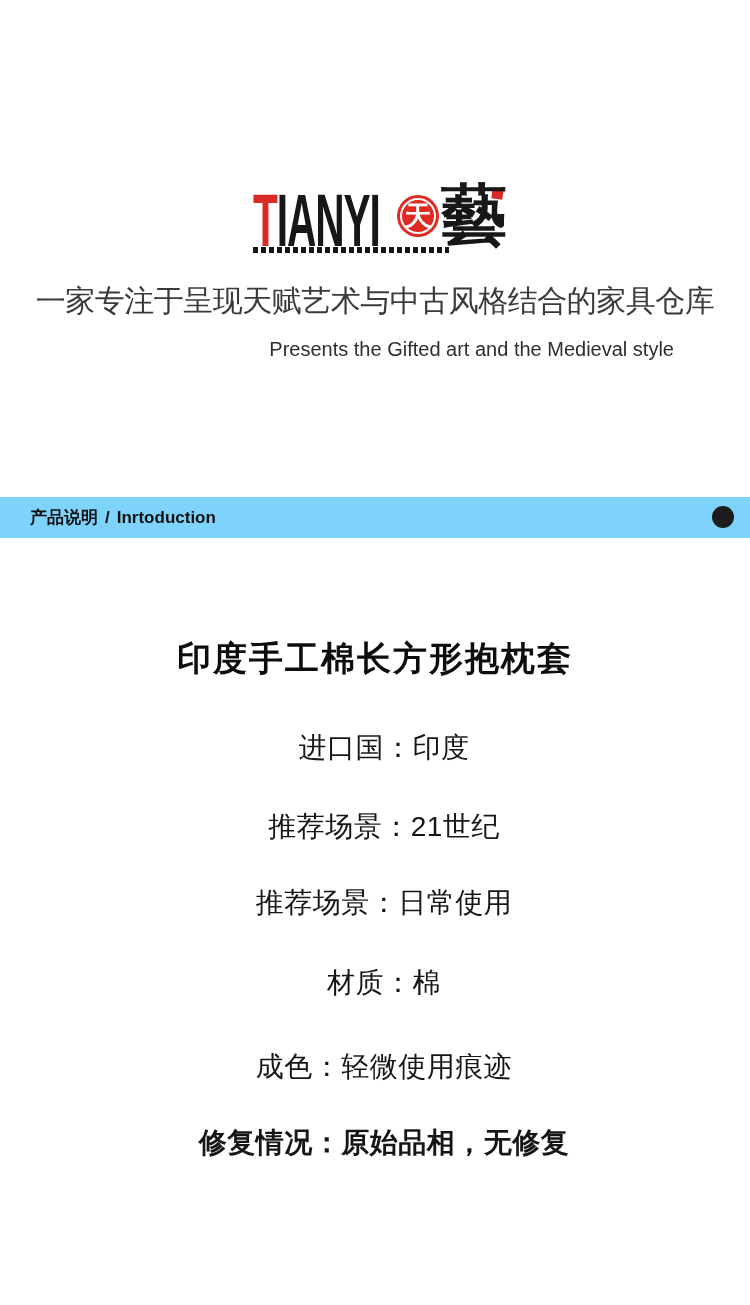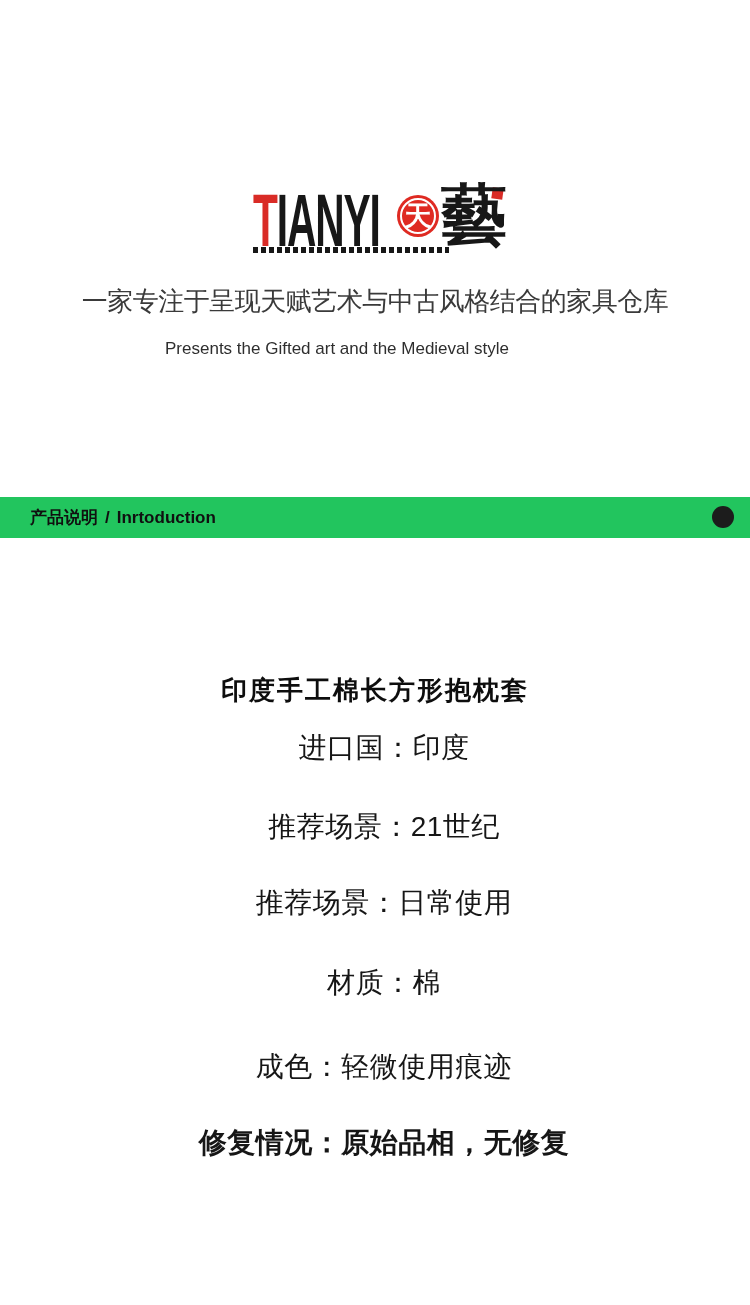--- a/index.html
+++ b/index.html
@@ -49,49 +49,49 @@
   }
   .logo-yi {
     position: absolute; left: 441px; top: 142px; z-index: 1;
     font-family: "DejaVu Serif", serif;
     font-size: 66px; line-height: 66px; font-weight: 700; color: #171717;
   }
 
   
   .tagline-cn {
     position: absolute; left: 0; top: 286px; width: 750px;
-    text-align: center; font-size: 26px; line-height: 30px;
+    text-align: center; font-size: 30px; line-height: 30px;
     letter-spacing: -0.5px; color: #3a3a3a; font-weight: 400;
   }
   .tagline-en {
     position: absolute; left: 0; top: 338px; width: 674px;
-    text-align: center; font-size: 17px; line-height: 22px;
+    text-align: right; font-size: 20px; line-height: 22px;
     color: #2e2e2e; font-weight: 400;
   }
 
   
   .section-bar {
     position: absolute; left: 0; top: 497px; width: 750px; height: 41px;
-    background: #22c55e; display: flex; align-items: center;
+    background: #7dd3fc; display: flex; align-items: center;
   }
   .section-bar-text {
     margin-left: 30px; font-size: 17px; font-weight: 700; color: #101010;
     display: flex; align-items: center; white-space: nowrap;
   }
   .section-sep { margin: 0 7px; font-weight: 700; }
   .section-dot {
     position: absolute; right: 16px; top: 9px; width: 22px; height: 22px;
     background: #1c1c1c; border-radius: 50%;
   }
 
   
   .product-title {
     position: absolute; left: 0; top: 640px; width: 750px;
-    text-align: center; font-size: 26px; line-height: 36px;
-    font-weight: 700; letter-spacing: 2px; color: #0d0d0d; margin-top: 32px;
+    text-align: center; font-size: 34px; line-height: 36px;
+    font-weight: 700; letter-spacing: 2px; color: #0d0d0d;
   }
   .details { position: absolute; left: 9px; top: 0; width: 750px; height: 1305px; pointer-events: none; }
   .detail-line {
     position: absolute; left: 0; width: 750px; text-align: center;
     font-size: 28px; line-height: 30px; font-weight: 400; color: #161616;
     letter-spacing: 0.5px;
   }
   .detail-line:nth-child(1) { top: 733px; }
   .detail-line:nth-child(2) { top: 812px; }
   .detail-line:nth-child(3) { top: 888px; }

